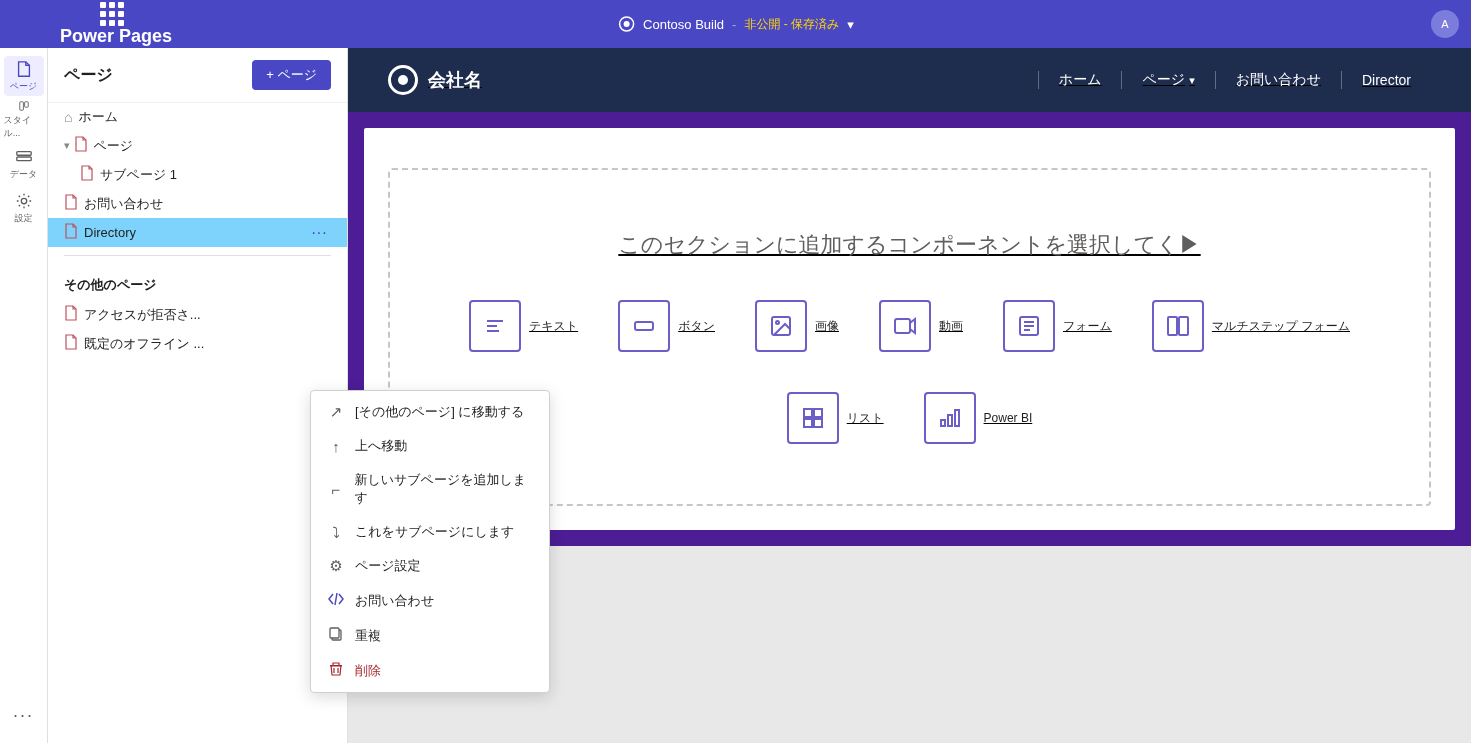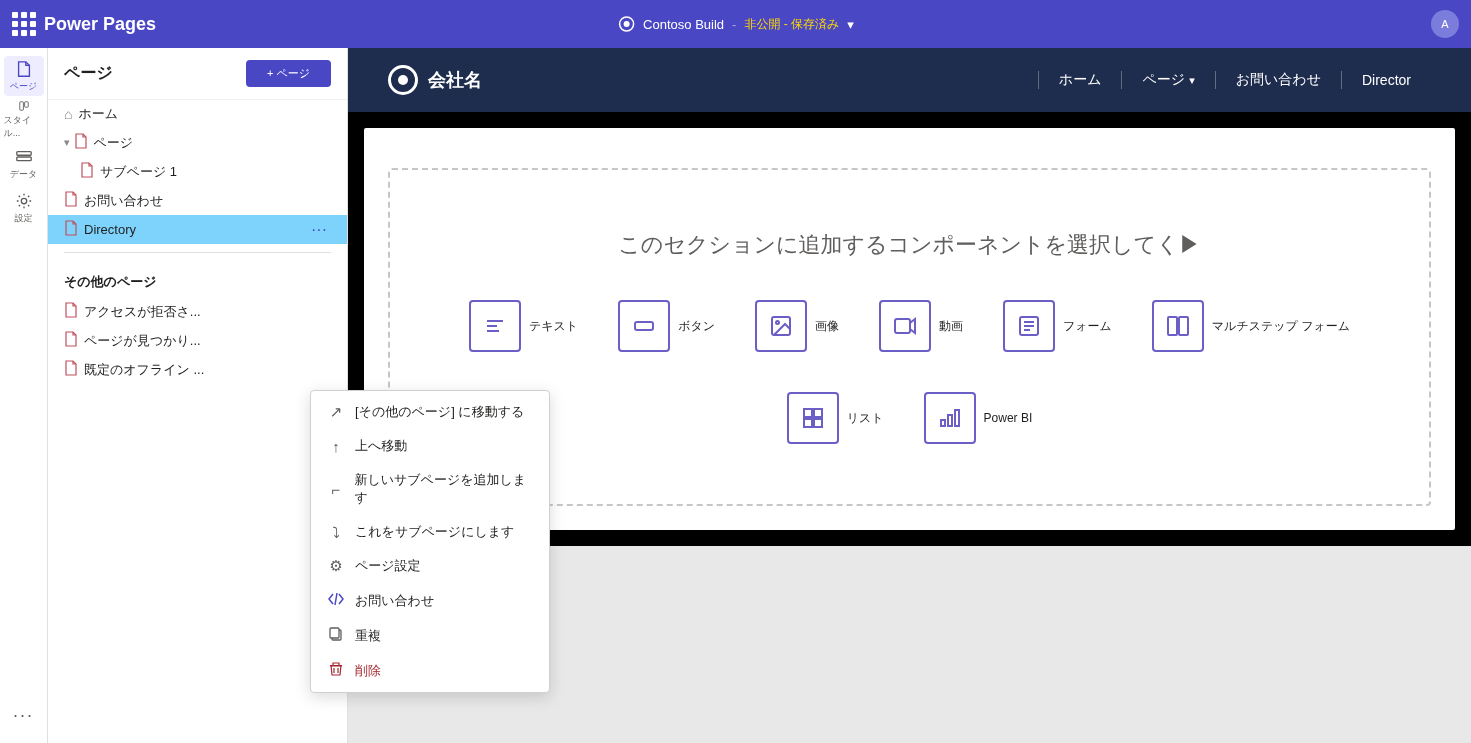--- a/index.html
+++ b/index.html
@@ -94,23 +94,23 @@
       align-items: center;
       justify-content: space-between;
       padding: 12px 16px;
       border-bottom: 1px solid #f0f0f0;
     }
     .page-panel-title { font-size: 16px; font-weight: 600; color: #201f1e; }
     .add-page-btn {
       background: #4a47c4;
       color: white;
       border: none;
-      padding: 6px 21px;
+      padding: 6px 14px;
       border-radius: 4px;
-      font-size: 11px;
+      font-size: 13px;
       cursor: pointer;
       display: flex;
       align-items: center;
       gap: 4px;
     }
 
     .nav-section-label {
       font-size: 13px; font-weight: 600; color: #201f1e;
       padding: 12px 16px 6px;
     }
@@ -172,21 +172,21 @@
       top: 48px;
       right: 0;
       bottom: 0;
       background: #e8e8e8;
       overflow: hidden;
     }
 
     
     .website-preview {
       position: absolute;
-      top: 0; left: 0; right: 0; bottom: 0;
+      top: 0; left: 0; right: 0; bottom: 0; text-decoration: underline;
     }
 
     
     .site-header {
       background: #1e2d4e;
       height: 64px;
       display: flex;
       align-items: center;
       padding: 0 40px;
       gap: 0;
@@ -263,21 +263,21 @@
     }
     .component-label {
       font-size: 12px;
       color: #201f1e;
     }
   </style>
 </head>
 <body>
 
 <div class="top-bar">
-  <div style="display:flex;align-items:center;width:200px;">
+  <div style="display:flex;align-items:center;width:200px;flex-direction:column;">
     <div class="app-icon">
       <div class="dots">
         <div class="dot"></div>
           <div class="dot"></div>
           <div class="dot"></div>
         <div class="dot"></div>
           <div class="dot"></div>
           <div class="dot"></div>
         <div class="dot"></div>
           <div class="dot"></div>
@@ -396,29 +396,20 @@
   <div class="nav-section-label">その他のページ</div>
 
   <div class="nav-item">
     <span class="page-icon">
       <svg width="14" height="16" viewBox="0 0 14 16" fill="none">
           <path d="M2 1h7l3 3v11H2V1z" fill="none" stroke="#c0505e" stroke-width="1.2"></path>
           <path d="M9 1v3h3" fill="none" stroke="#c0505e" stroke-width="1.2"></path>
         </svg>
     </span>
     <span>アクセスが拒否さ...</span>
-  </div>
-  <div class="nav-item">
-    <span class="page-icon">
-      <svg width="14" height="16" viewBox="0 0 14 16" fill="none">
-          <path d="M2 1h7l3 3v11H2V1z" fill="none" stroke="#c0505e" stroke-width="1.2"></path>
-          <path d="M9 1v3h3" fill="none" stroke="#c0505e" stroke-width="1.2"></path>
-        </svg>
-    </span>
-    <span>ページが見つかり...</span>
   </div>
   <div class="nav-item">
     <span class="page-icon">
       <svg width="14" height="16" viewBox="0 0 14 16" fill="none">
           <path d="M2 1h7l3 3v11H2V1z" fill="none" stroke="#c0505e" stroke-width="1.2"></path>
           <path d="M9 1v3h3" fill="none" stroke="#c0505e" stroke-width="1.2"></path>
         </svg>
     </span>
     <span>既定のオフライン ...</span>
   </div>
@@ -493,21 +484,21 @@
         </div>
         <div class="site-nav-item">
           <span>お問い合わせ</span>
         </div>
         <div class="site-nav-item directory">
           <span>Director</span>
         </div>
       </div>
     </div>
 
-    <div style="background:#000000; padding: 16px;">
+    <div style="background:#4c1d95; padding: 16px;">
       <div style="background:white; border-radius:2px; padding: 24px;">
         <div class="empty-section">
           <div class="empty-section-title">
             このセクションに追加するコンポーネントを選択してく▶
           </div>
           <div class="component-grid">
 
             <div class="component-item">
               <div class="component-icon-box">
                 <svg width="24" height="24" viewBox="0 0 24 24" fill="none" stroke="#6b5fc7" stroke-width="2">

